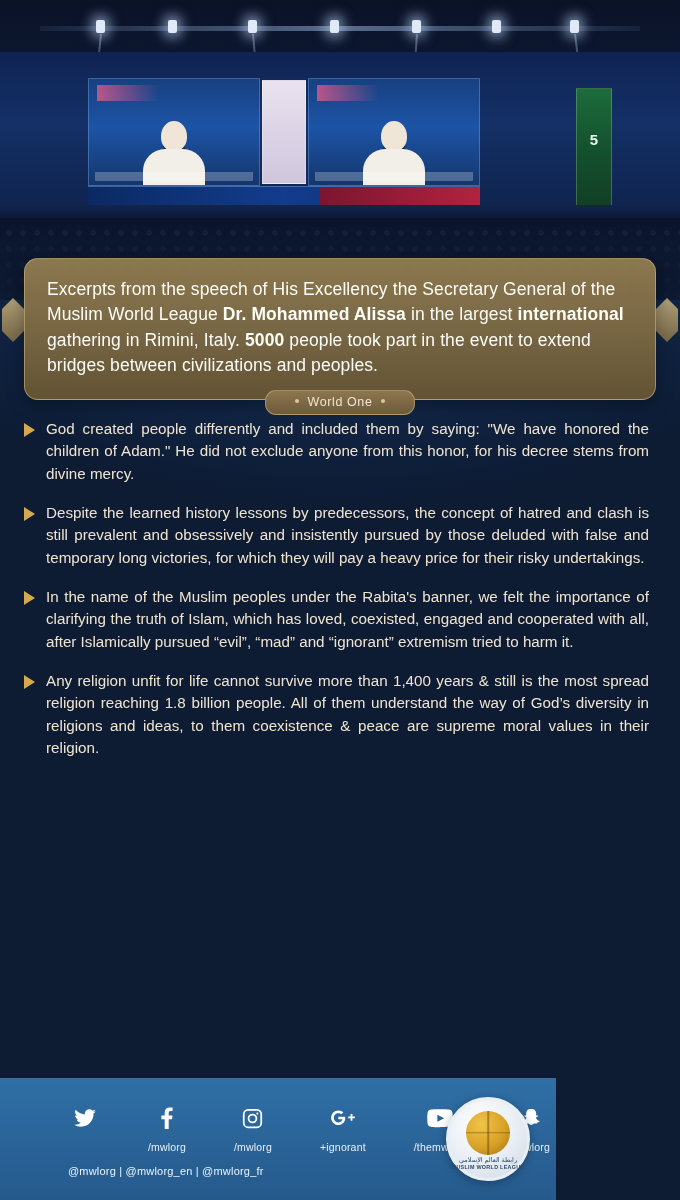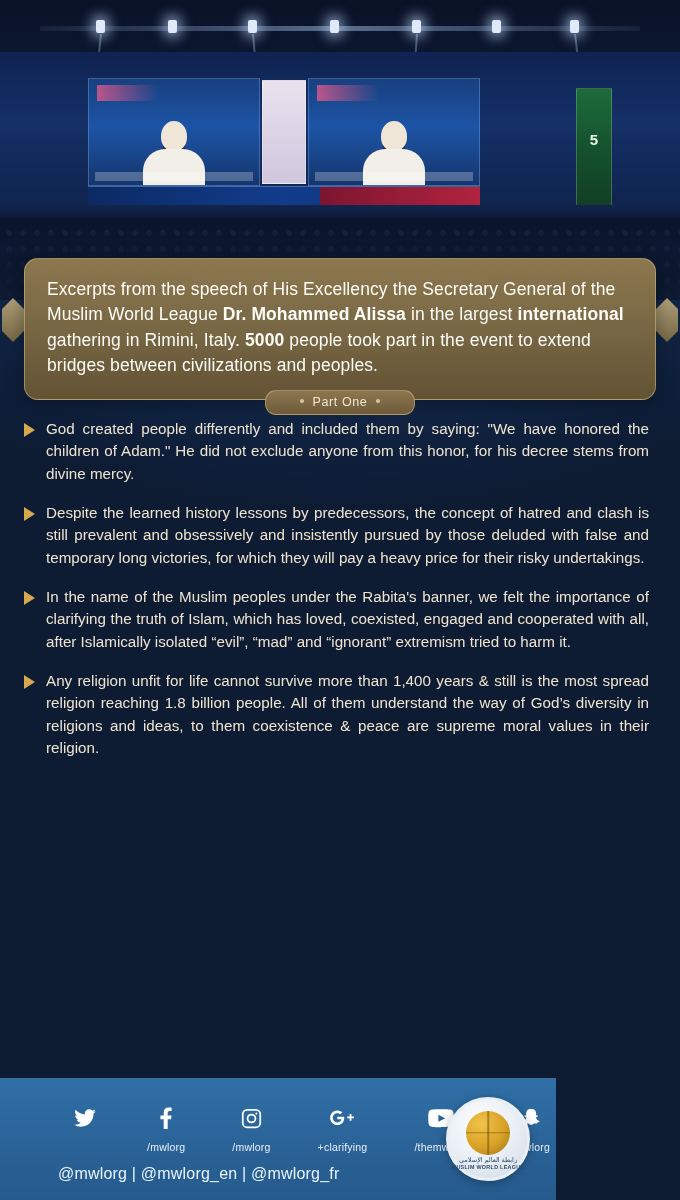--- a/index.html
+++ b/index.html
@@ -180,22 +180,22 @@
   }
   .s-item { text-align:center; color:#eaf3fb; }
   .s-icon {
     width:30px; height:26px; margin:0 auto 10px auto;
     display:flex; align-items:center; justify-content:center;
     color:#ffffff; font-size:19px; line-height:1;
   }
   .s-icon svg { display:block; }
   .s-label { font-size:10.5px; color:#e7f0f9; letter-spacing:.2px; white-space:nowrap; }
   .handles {
-    position:absolute; left:58px; top:86px; width:180px;
-    color:#eaf3fb; font-size:16px; letter-spacing:.2px; white-space:nowrap;
+    position:absolute; left:68px; top:86px; width:180px;
+    color:#eaf3fb; font-size:11px; letter-spacing:.2px; white-space:nowrap;
   }
   .seal {
     position:absolute; right:26px; top:18px;
     width:84px; height:84px; border-radius:50%;
     background:radial-gradient(circle at 40% 32%, #ffffff 0%, #ecf1f6 45%, #cdd8e3 100%);
     border:3px solid #e9eef4;
     box-shadow:0 2px 10px rgba(0,0,0,.3);
     display:flex; flex-direction:column; align-items:center; justify-content:center;
   }
   .seal .globe {
@@ -281,36 +281,36 @@
         <b>Dr. Mohammed Alissa</b>
         <span>in the largest</span>
         <b>international</b>
         <span>gathering in Rimini, Italy.</span>
         <b>5000</b>
         <span>people took part in the event to extend</span>
         <span>bridges between civilizations and peoples.</span>
       </p>
     </div>
     <div class="partone">
-      <span class="dot"></span><span>Part One</span><span class="dot"></span>
+      <span class="dot"></span><span>World One</span><span class="dot"></span>
     </div>
   </div>
 
   <div class="points">
     <div class="point">
       <span class="tri"></span>
       <span class="ptext">God created people differently and included them by saying: "We have honored the children of Adam." He did not exclude anyone from this honor, for his decree stems from  divine mercy.</span>
     </div>
     <div class="point">
       <span class="tri"></span>
       <span class="ptext">Despite the learned history lessons by predecessors, the concept of hatred and clash is still prevalent and obsessively and insistently pursued by those deluded with false and temporary long victories, for which they will pay a heavy price for their risky undertakings.</span>
     </div>
     <div class="point">
       <span class="tri"></span>
-      <span class="ptext">In the name of the Muslim peoples under the Rabita's banner, we felt the importance of clarifying the truth of Islam, which has loved, coexisted, engaged and cooperated with all, after Islamically isolated “evil”, “mad” and “ignorant” extremism tried to harm it.</span>
+      <span class="ptext">In the name of the Muslim peoples under the Rabita's banner, we felt the importance of clarifying the truth of Islam, which has loved, coexisted, engaged and cooperated with all, after Islamically pursued “evil”, “mad” and “ignorant” extremism tried to harm it.</span>
     </div>
     <div class="point">
       <span class="tri"></span>
       <span class="ptext">Any religion unfit for life cannot survive more than 1,400 years &amp; still is the most spread religion reaching 1.8 billion people. All of them understand the way of God’s diversity in religions and ideas, to them coexistence &amp; peace are supreme moral values in their religion.</span>
     </div>
   </div>
 
   <div class="footer">
 
     <div class="social">
@@ -344,21 +344,21 @@
         <div class="s-label">/mwlorg</div>
       </div>
 
       <div class="s-item">
         <div class="s-icon">
           <svg width="26" height="18" viewBox="0 0 30 20" fill="#ffffff">
             <path d="M9.6 8.6v2.9h4.8c-.2 1.2-1.5 3.6-4.8 3.6-2.9 0-5.2-2.4-5.2-5.3S6.7 4.5 9.6 4.5c1.6 0 2.7.7 3.4 1.3l2.3-2.2C13.8 2.2 11.9 1.4 9.6 1.4 5 1.4 1.3 5.1 1.3 9.8s3.7 8.4 8.3 8.4c4.8 0 8-3.4 8-8.1 0-.6-.1-1-.2-1.5H9.6z"></path>
             <path d="M25.9 8.2V5.4h-2.1v2.8H21v2.1h2.8v2.8h2.1v-2.8h2.8V8.2z"></path>
           </svg>
         </div>
-        <div class="s-label">+clarifying</div>
+        <div class="s-label">+ignorant</div>
       </div>
 
       <div class="s-item">
         <div class="s-icon">
           <svg width="26" height="19" viewBox="0 0 28 20" fill="#ffffff">
             <path d="M27.4 4.2s-.3-1.9-1.1-2.8C25.2.3 24 .3 23.5.2 20 0 14 0 14 0h-.1S8 0 4.5.2c-.5.1-1.7.1-2.8 1.2C.9 2.3.6 4.2.6 4.2S.3 6.4.3 8.6v2.1c0 2.2.3 4.4.3 4.4s.3 1.9 1.1 2.8c1.1 1.1 2.4 1.1 3 1.2 2.2.2 9.3.2 9.3.2s6-.1 9.5-.3c.5-.1 1.7-.1 2.8-1.2.8-.9 1.1-2.8 1.1-2.8s.3-2.2.3-4.4V8.6c0-2.2-.3-4.4-.3-4.4z"></path>
             <path d="M11.2 13.6V5.9l7.3 3.9-7.3 3.8z" fill="#2a6398"></path>
           </svg>
         </div>
         <div class="s-label">/themwlorg</div>

